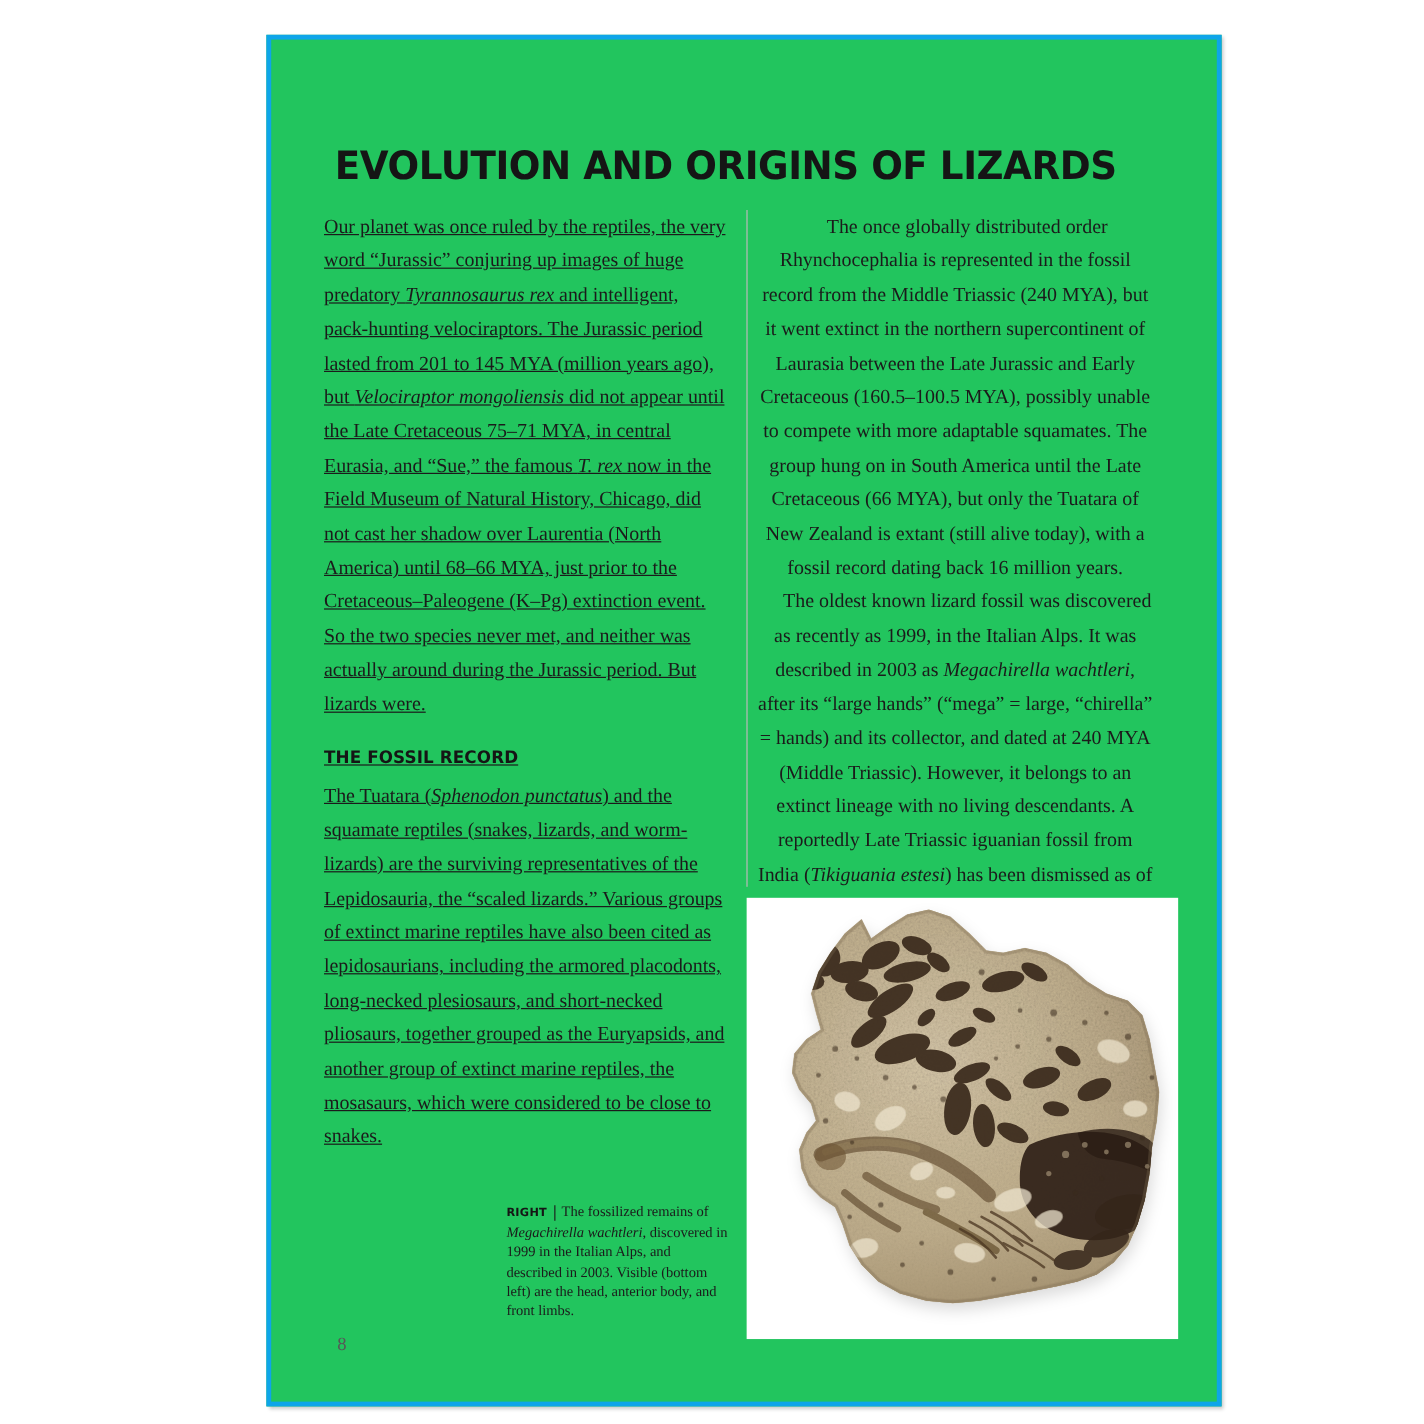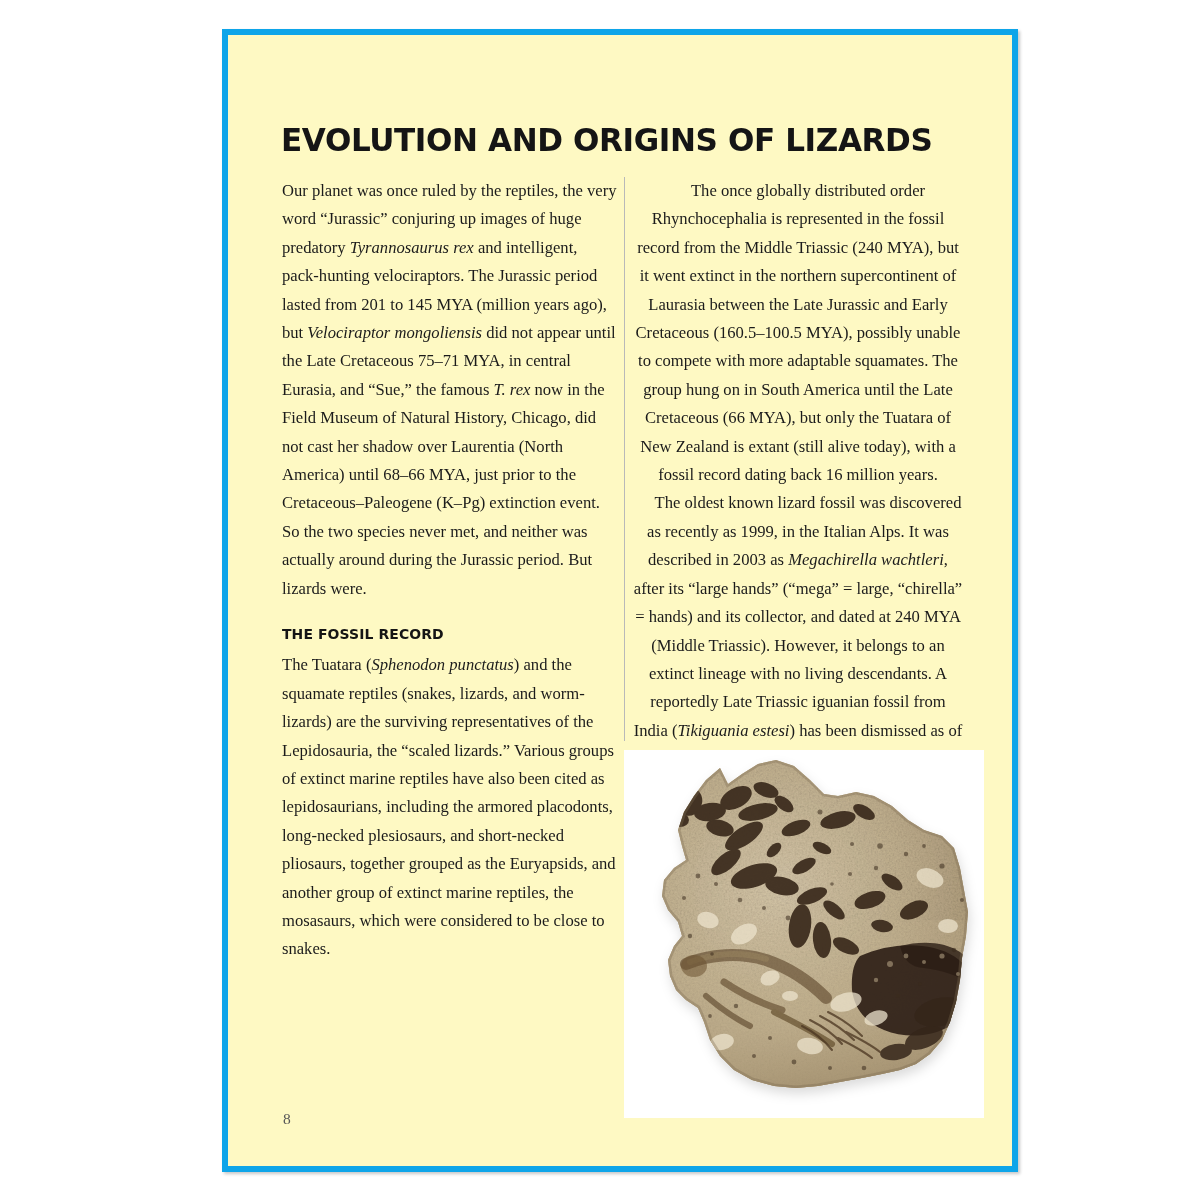--- a/index.html
+++ b/index.html
@@ -15,22 +15,22 @@
     position: relative;
   }
 
   
   .page-sheet {
     position: absolute;
     left: 222px;
     top: 29px;
     width: 796px;
     height: 1143px;
-    background: #fef9c3;
-    border: 6px solid #0ea5e9;
+    background: #22c55e;
+    border: 4px solid #0ea5e9;
     box-sizing: border-box;
     box-shadow: 2px 2px 3px rgba(0,0,0,0.22);
   }
 
   .page-inner {
     position: absolute;
     left: 0; top: 0; right: 0; bottom: 0;
   }
 
   
@@ -52,23 +52,24 @@
 
   
   .col {
     position: absolute;
     font-size: 16.6px;
     line-height: 28.4px;
     color: #1b1b1b;
     text-align: left;
   }
   .col-left {
-    left: 54px;
+    left: 44px;
     top: 142px;
     width: 336px;
+    text-decoration: underline;
   }
   .col-right {
     left: 404px;
     top: 142px;
     width: 332px;
     text-align: center;
   }
 
   .col p {
     margin: 0;
@@ -165,20 +166,21 @@
       <div class="subhead">THE FOSSIL RECORD</div>
 
       <p><span>The Tuatara (</span><em>Sphenodon punctatus</em><span>) and the squamate reptiles (snakes, lizards, and worm-lizards) are the surviving representatives of the Lepidosauria, the “scaled lizards.” Various groups of extinct marine reptiles have also been cited as lepidosaurians, including the armored placodonts, long-necked plesiosaurs, and short-necked pliosaurs, together grouped as the Euryapsids, and another group of extinct marine reptiles, the mosasaurs, which were considered to be close to snakes.</span></p>
     </div>
 
     <div class="col col-right">
       <p class="indent"><span>The once globally distributed order Rhynchocephalia is represented in the fossil record from the Middle Triassic (240 MYA), but it went extinct in the northern supercontinent of Laurasia between the Late Jurassic and Early Cretaceous (160.5–100.5 MYA), possibly unable to compete with more adaptable squamates. The group hung on in South America until the Late Cretaceous (66 MYA), but only the Tuatara of New Zealand is extant (still alive today), with a fossil record dating back 16 million years.</span></p>
       <p class="indent"><span>The oldest known lizard fossil was discovered as recently as 1999, in the Italian Alps. It was described in 2003 as </span><em>Megachirella wachtleri</em><span>, after its “large hands” (“mega” = large, “chirella” = hands) and its collector, and dated at 240 MYA (Middle Triassic). However, it belongs to an extinct lineage with no living descendants. A reportedly Late Triassic iguanian fossil from India (</span><em>Tikiguania estesi</em><span>) has been dismissed as of Quaternary or Late Tertiary origin due to its close resemblance to extant agamids.</span></p>
     </div>
 
+    <div class="caption"><span class="cap-label">RIGHT</span><span class="cap-bar">|</span><span>The fossilized remains of </span><em>Megachirella wachtleri</em><span>, discovered in 1999 in the Italian Alps, and described in 2003. Visible (bottom left) are the head, anterior body, and front limbs.</span></div>
 
     <div class="fossil-figure">
       <svg class="fossil-svg" viewBox="0 0 360 368" preserveAspectRatio="xMidYMid meet">
         <defs>
           <clipPath id="slabClip">
             <path d="M96,18 L104,34 L118,24 L134,14 L152,10 L170,16 L186,30 L200,44 L214,46
                      L232,42 L250,46 L268,56 L284,70 L300,80 L318,86 L330,98 L336,118
                      L340,140 L344,162 L342,186 L338,208 L336,230 L332,252 L326,272
                      L318,290 L306,304 L292,314 L276,320 L258,324 L238,328 L216,332
                      L194,336 L172,338 L150,336 L128,330 L110,320 L96,306 L86,290

